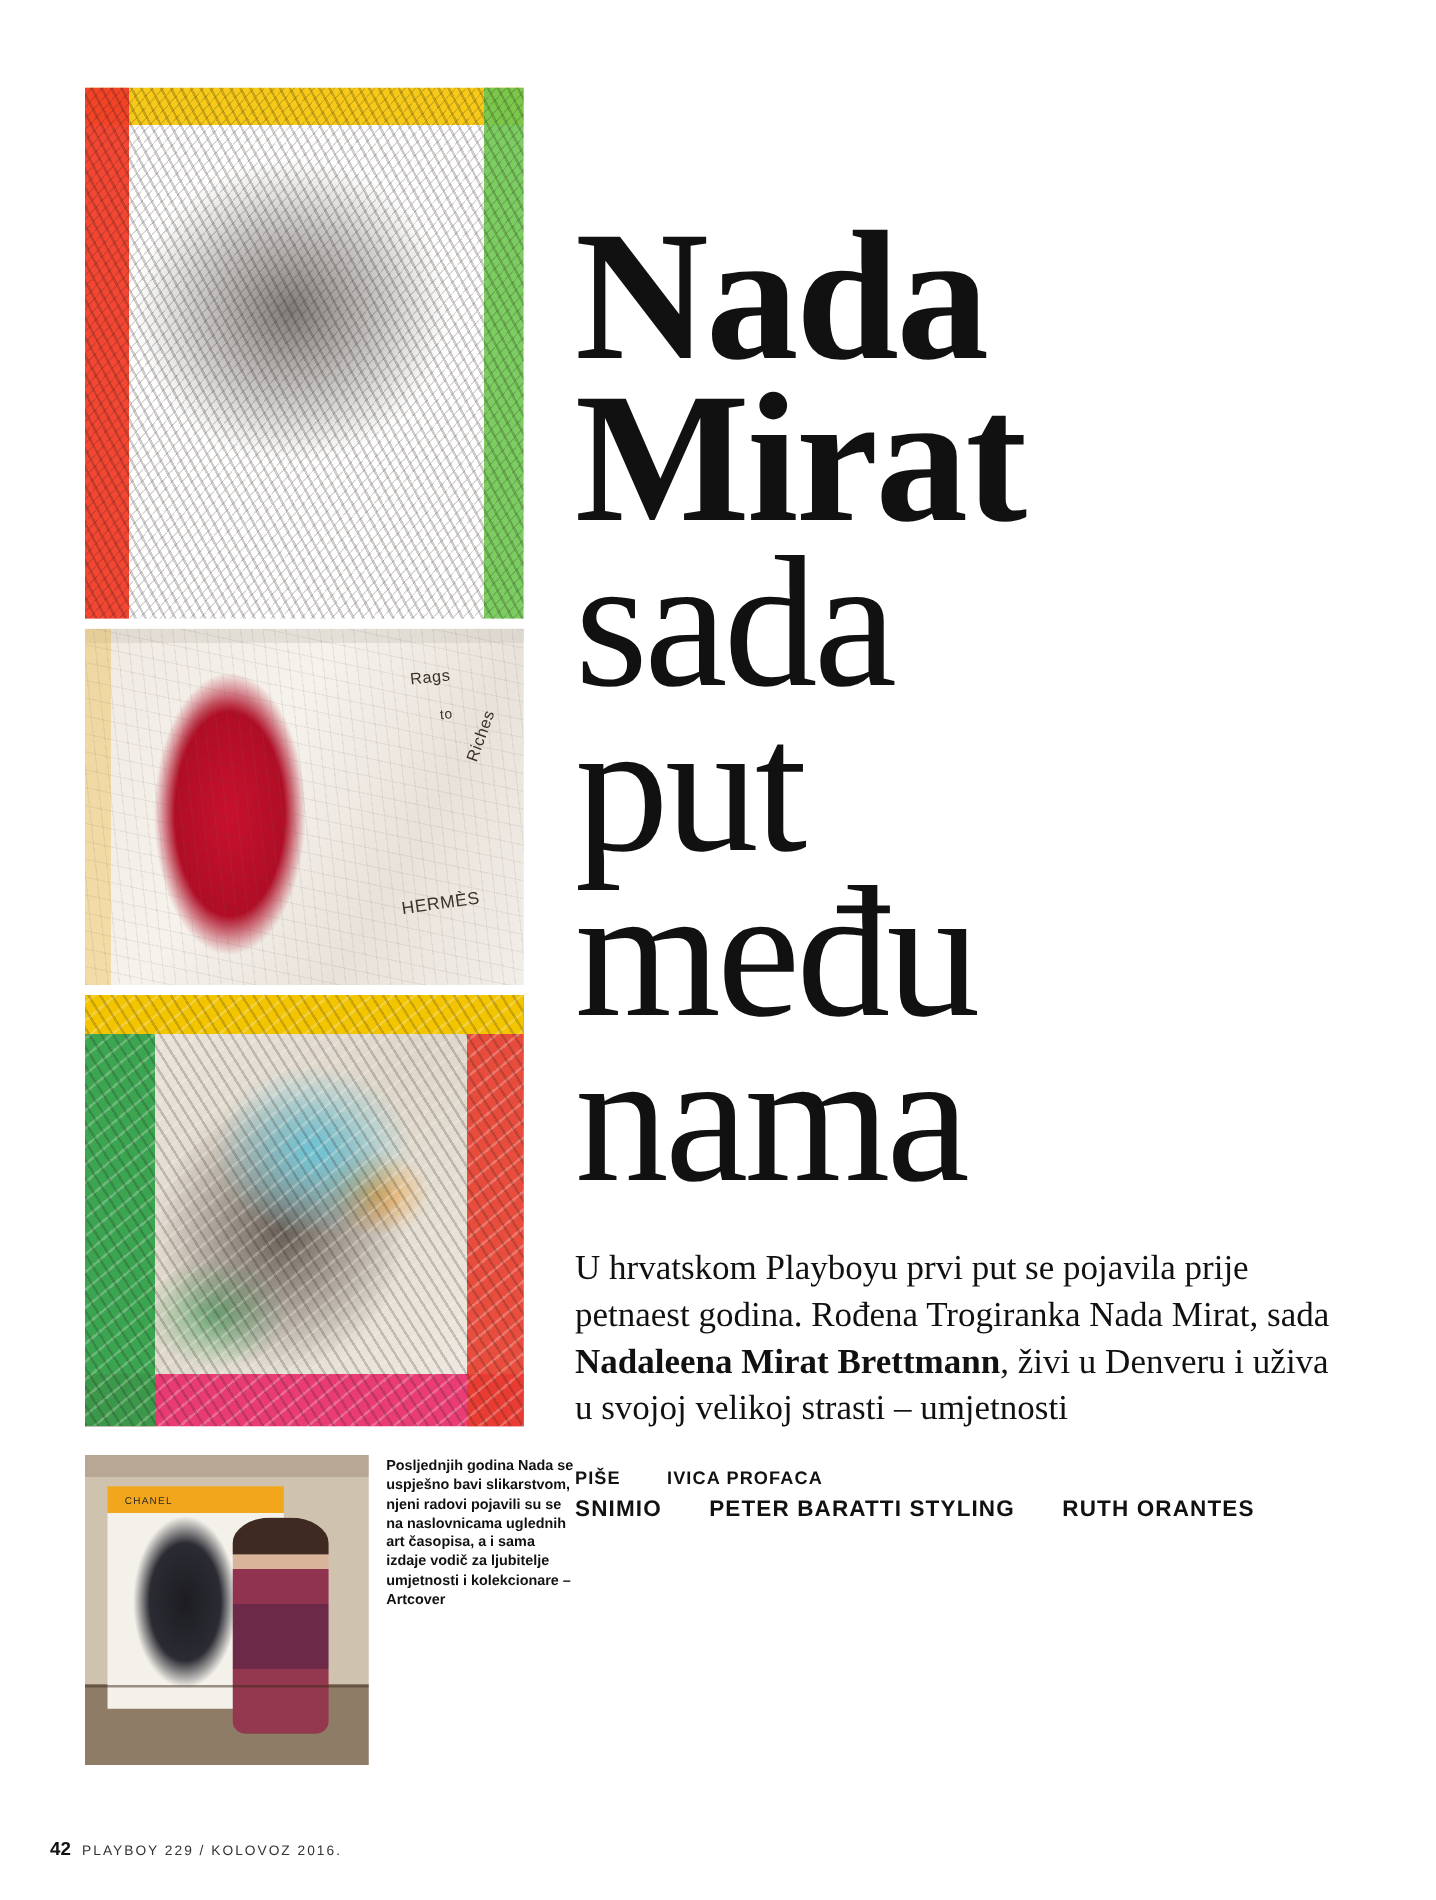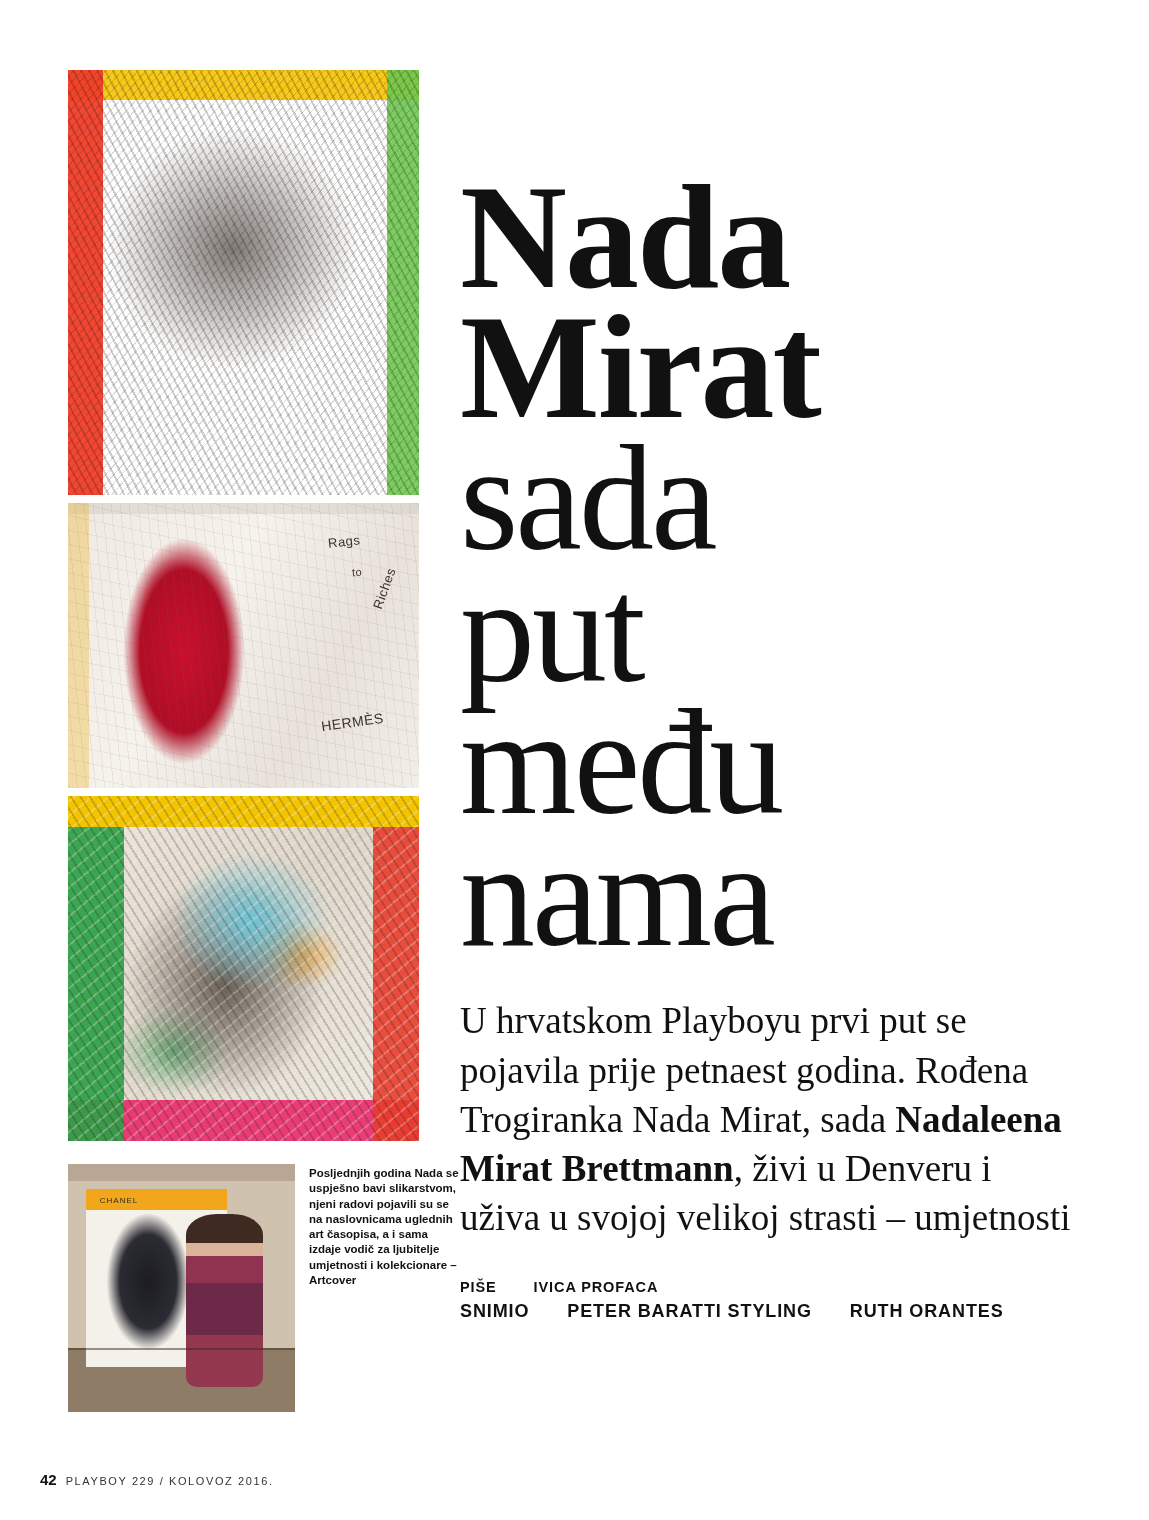--- a/index.html
+++ b/index.html
@@ -207,21 +207,21 @@
   .hl-light {
     font-weight: normal;
     font-size: 150px;
     display: block;
     letter-spacing: -3px;
   }
 
   .deck {
     margin-top: 36px;
     font-family: "Liberation Serif", serif;
-    font-size: 37px;
+    font-size: 28px;
     line-height: 1.33;
     color: #111;
   }
   .deck b { font-weight: bold; }
 
   .credits {
     margin-top: 30px;
     font-family: "Liberation Sans", sans-serif;
     font-size: 14.5px;
     letter-spacing: 0.9px;

